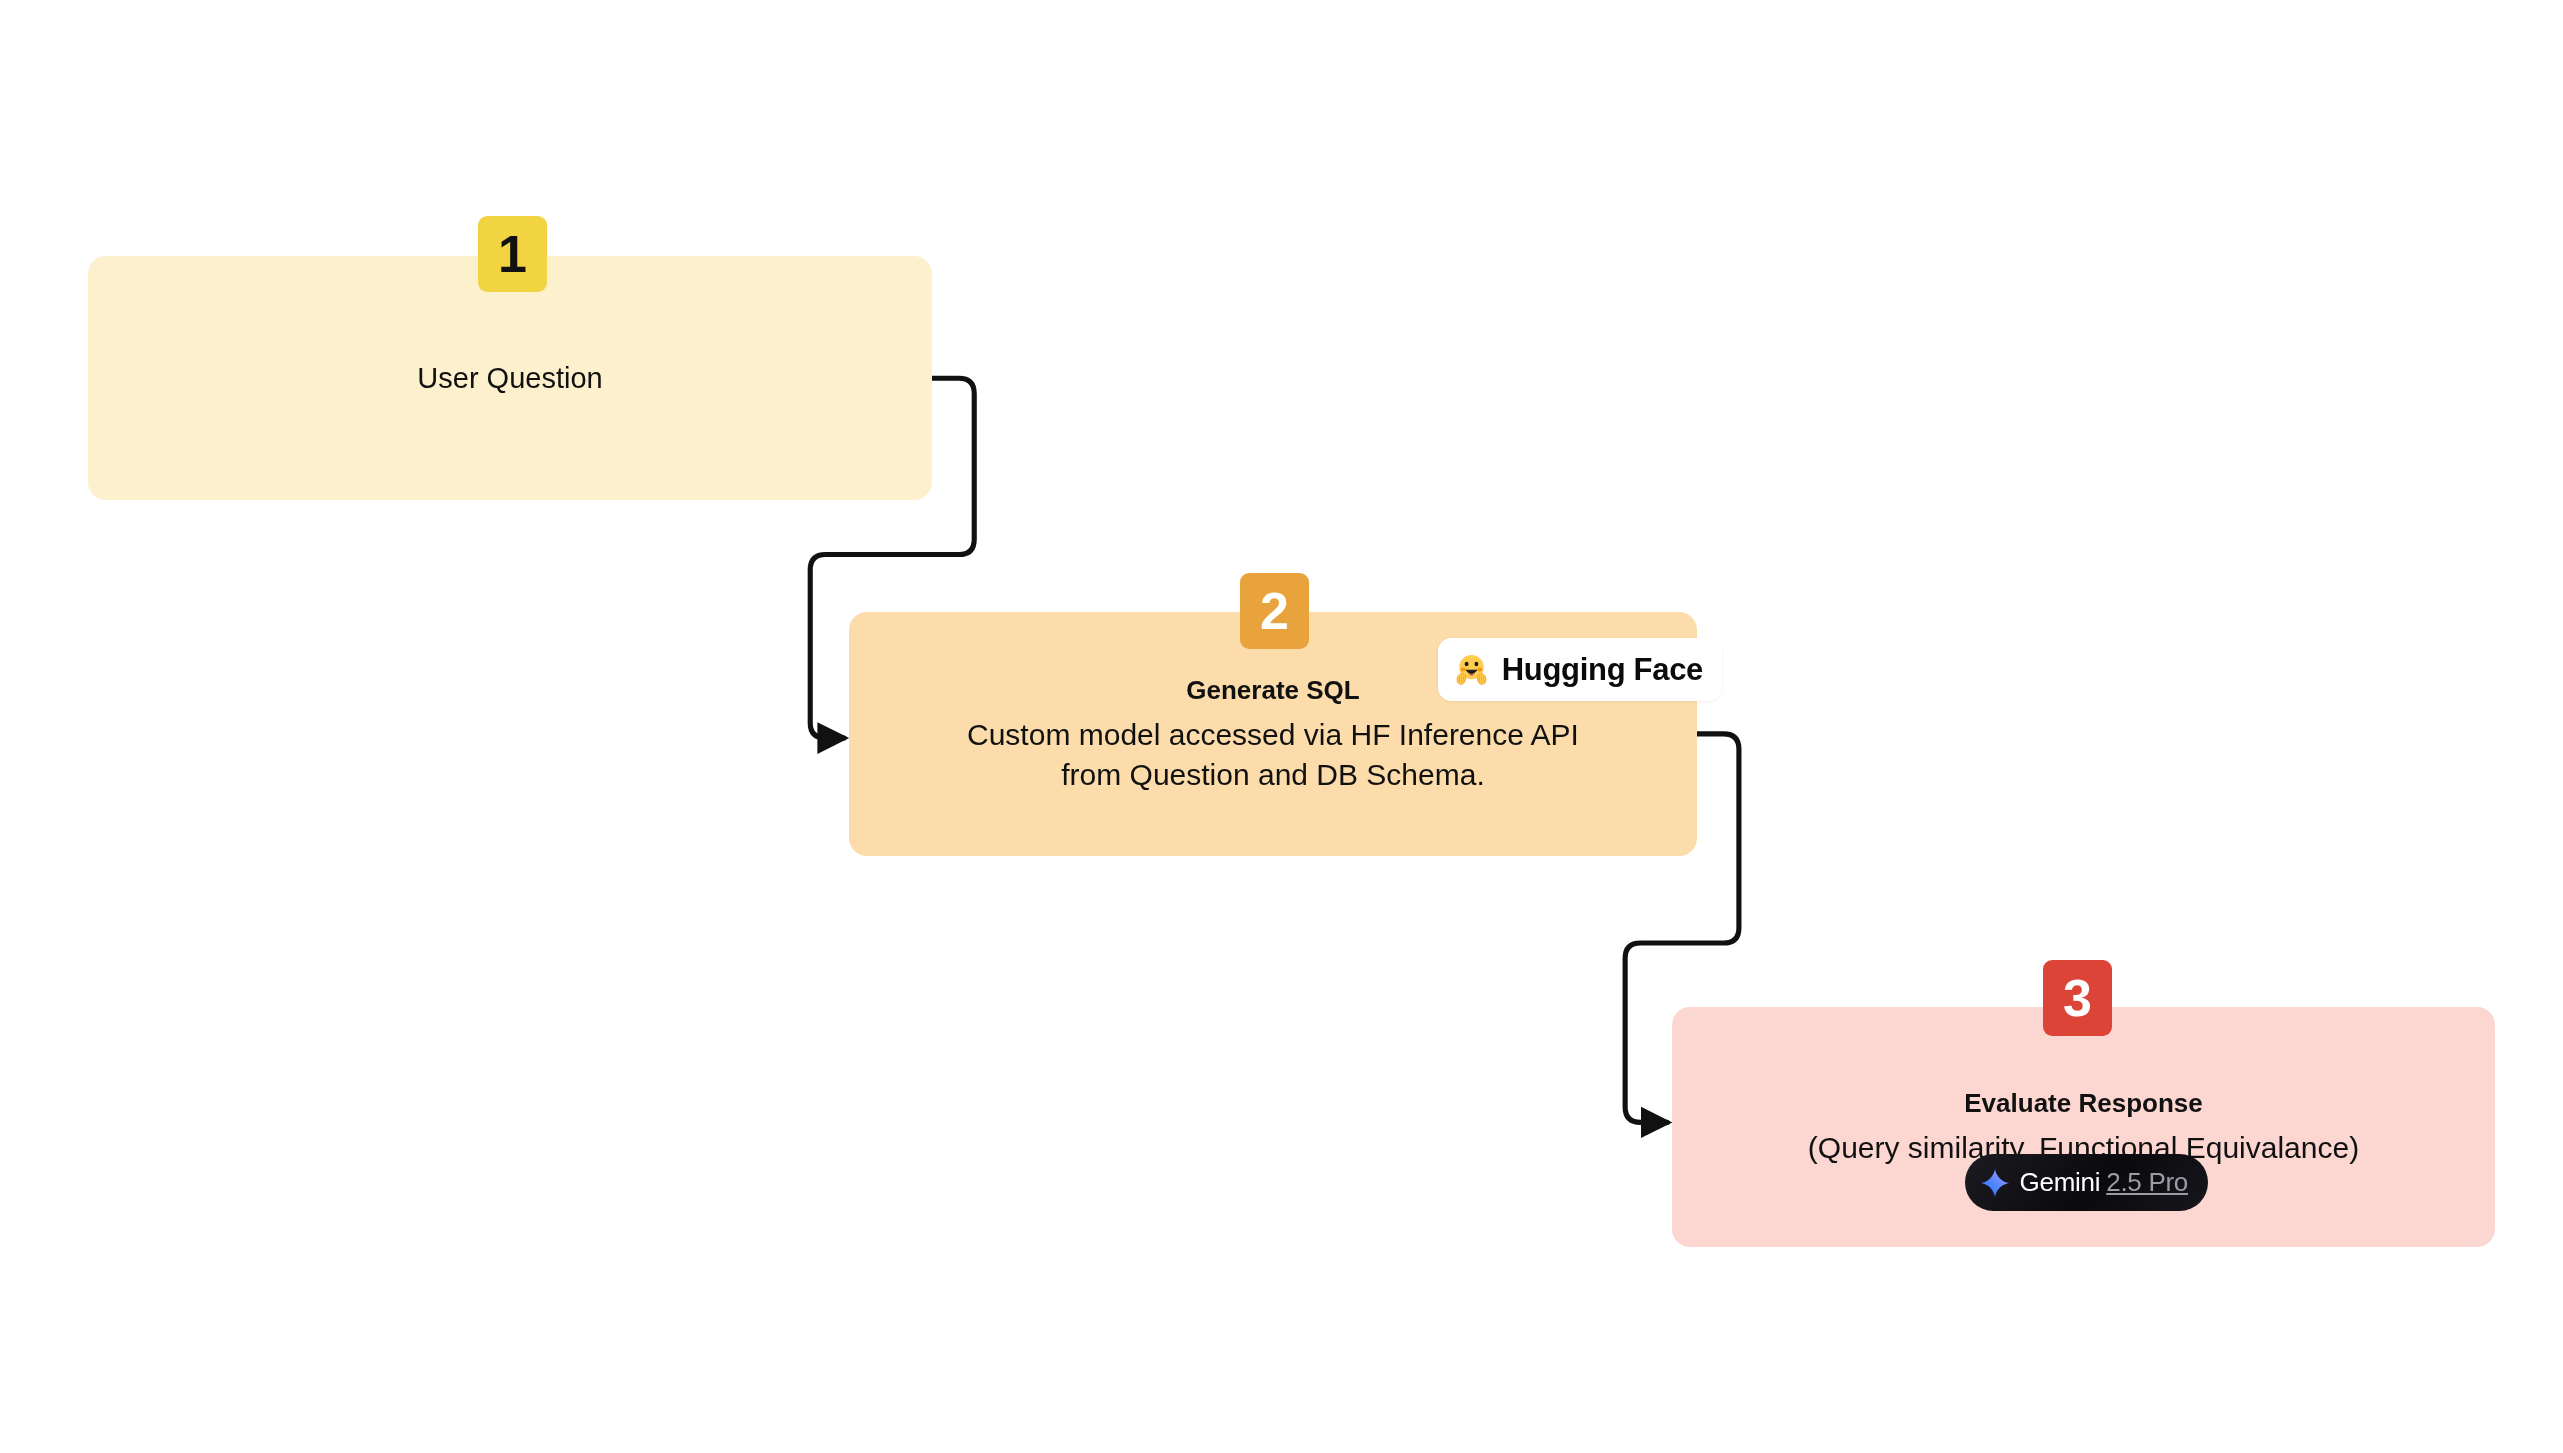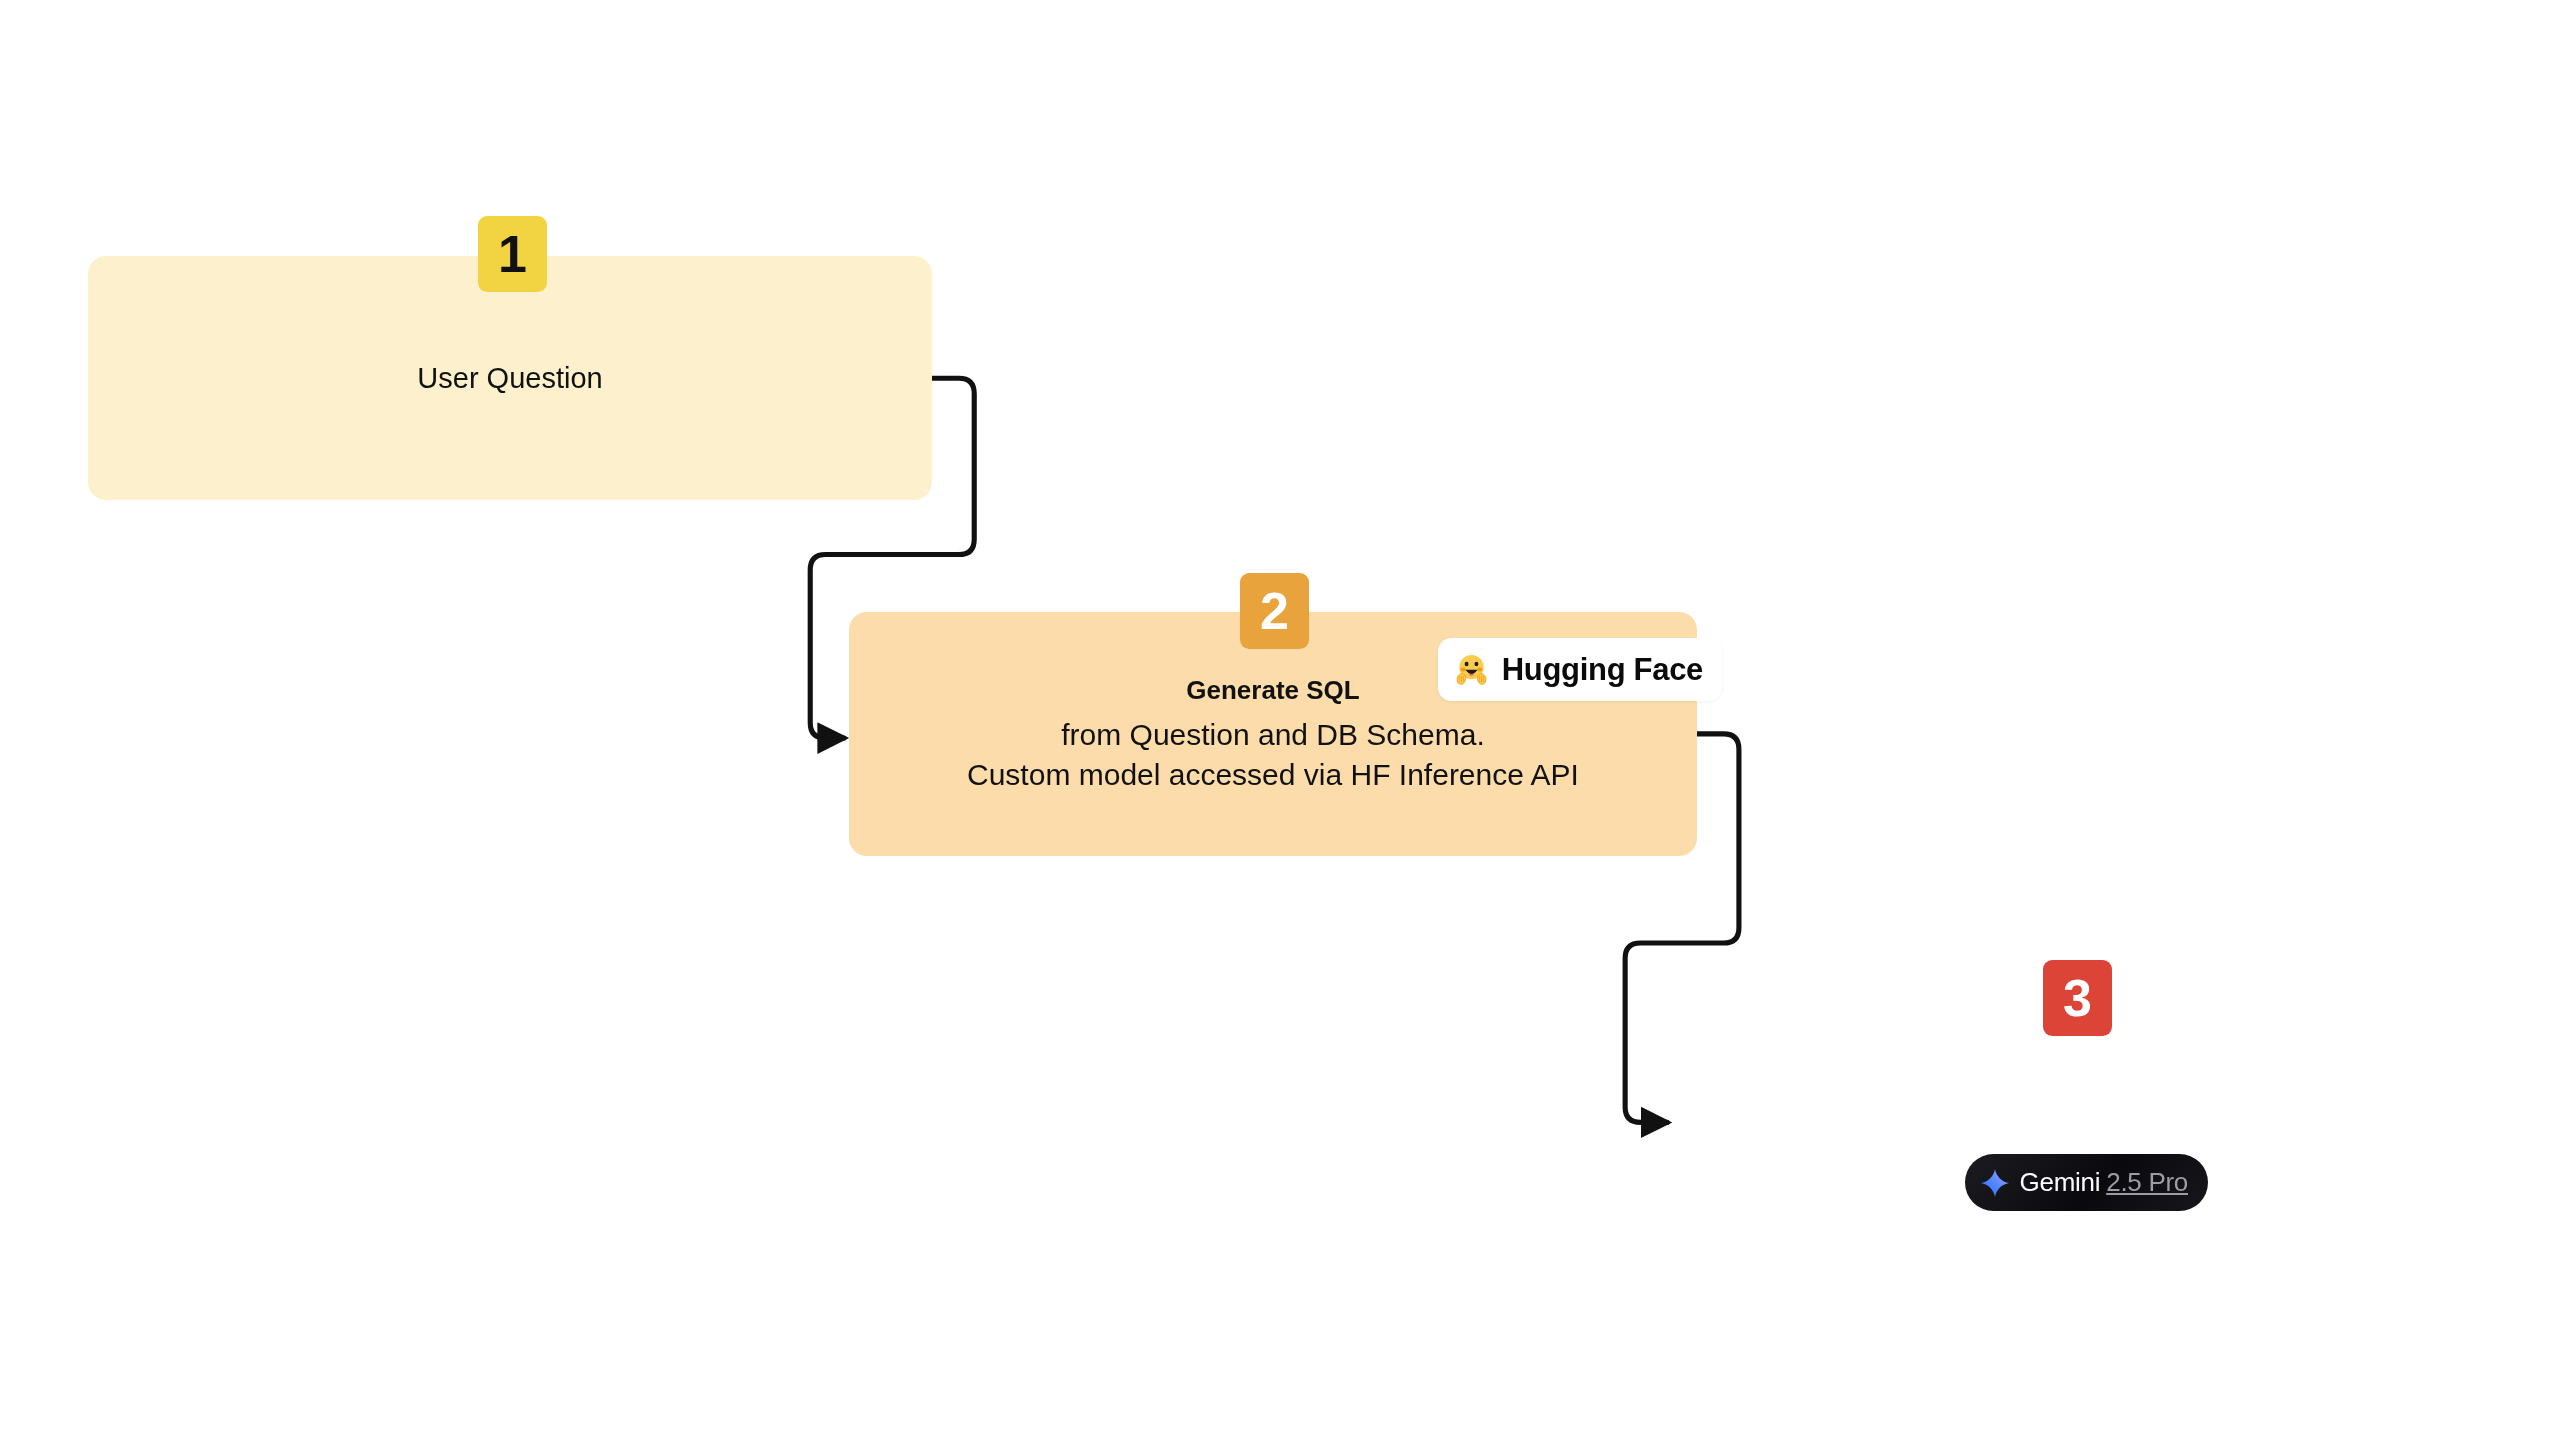--- a/index.html
+++ b/index.html
@@ -207,22 +207,22 @@
       <span class="line">User Question</span>
     </div>
   </div>
   <div class="step-badge step-badge-1">
     <span>1</span>
   </div>
 
   <div class="card card-2">
     <div class="card-text">
       <span class="title">Generate SQL</span>
+      <span class="line">Custom model accessed via HF Inference API</span>
       <span class="line">from Question and DB Schema.</span>
-      <span class="line">Custom model accessed via HF Inference API</span>
     </div>
   </div>
   <div class="step-badge step-badge-2">
     <span>2</span>
   </div>
 
   <div class="hf-badge">
     <svg class="hf-emoji" viewBox="0 0 64 64" xmlns="http://www.w3.org/2000/svg">
 
       <circle cx="32" cy="28" r="21" fill="#FFCC4D"></circle>
@@ -245,20 +245,26 @@
         <path d="M15,43 L14.6,53.5"></path>
         <path d="M18.3,43.6 L18.6,52.5"></path>
         <path d="M52.5,44 L53.5,53"></path>
         <path d="M49,43 L49.4,53.5"></path>
         <path d="M45.7,43.6 L45.4,52.5"></path>
       </g>
     </svg>
     <span class="hf-text">Hugging Face</span>
   </div>
 
+  <div class="card card-3">
+    <div class="card-text">
+      <span class="title">Evaluate Response</span>
+      <span class="line">(Query similarity, Functional Equivalance)</span>
+    </div>
+  </div>
   <div class="step-badge step-badge-3">
     <span>3</span>
   </div>
 
   <div class="gemini-badge">
     <svg class="gem-star" viewBox="0 0 64 64" xmlns="http://www.w3.org/2000/svg">
       <defs>
         <linearGradient id="gemgrad" x1="0" y1="1" x2="1" y2="0">
           <stop offset="0%" stop-color="#2A6BF5"></stop>
           <stop offset="45%" stop-color="#4E86FF"></stop>

